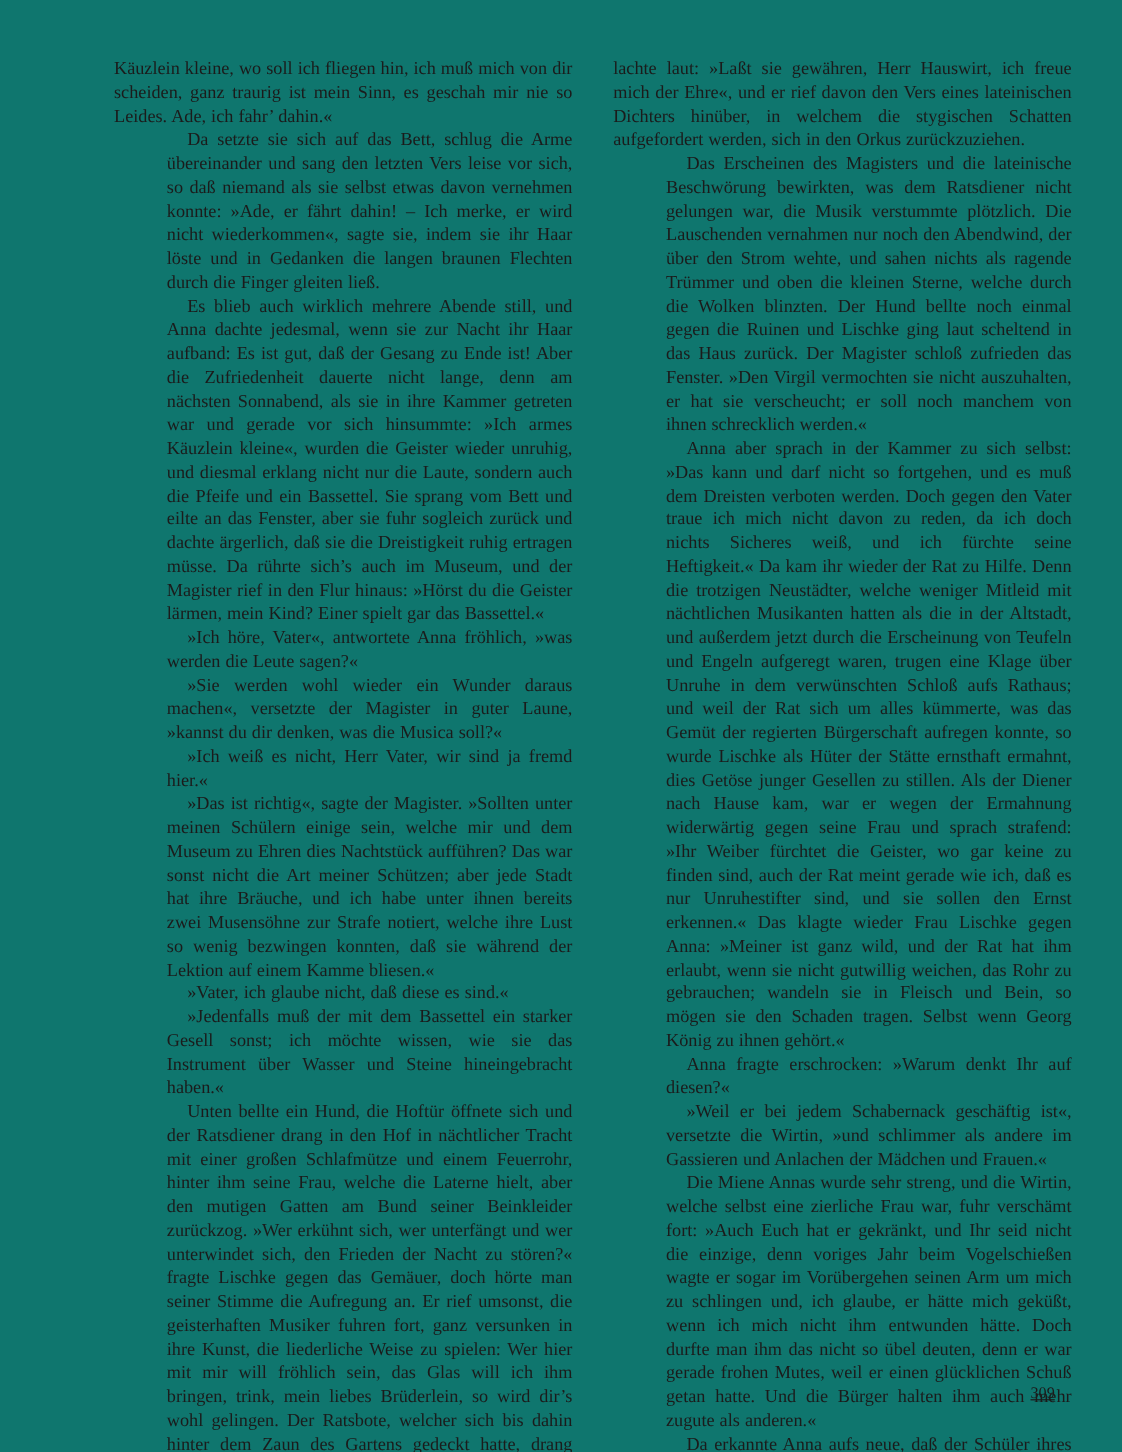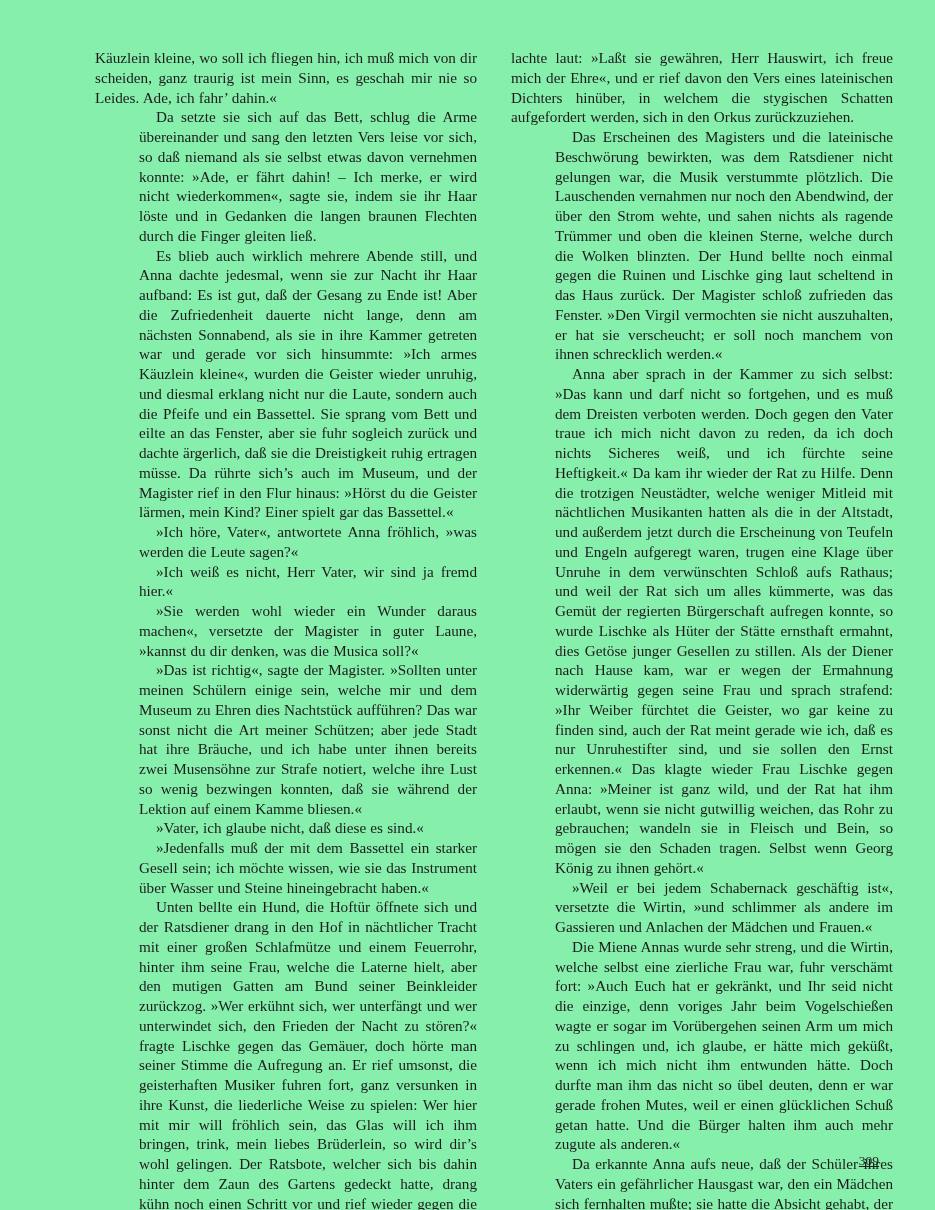--- a/index.html
+++ b/index.html
@@ -4,21 +4,21 @@
 <style>
   html, body {
     margin: 0;
     padding: 0;
     background: #ffffff;
   }
   .page {
     position: relative;
     width: 935px;
     height: 1210px;
-    background: #86efac;
+    background: #0f766e;
     font-family: "Liberation Serif", "DejaVu Serif", serif;
     color: #1b1b1b;
     overflow: hidden;
   }
   .columns {
     position: absolute;
     top: 48px;
     left: 95px;
     display: flex;
     gap: 34px;
@@ -52,30 +52,31 @@
 </head>
 <body>
 
 <div class="page">
   <div class="columns">
     <div class="column">
         <p class="para" lang="de">Käuzlein kleine, wo soll ich fliegen hin, ich muß mich von dir scheiden, ganz traurig ist mein Sinn, es geschah mir nie so Leides. Ade, ich fahr’ dahin.«</p>
         <p class="para indent" lang="de">Da setzte sie sich auf das Bett, schlug die Arme übereinander und sang den letzten Vers leise vor sich, so daß niemand als sie selbst etwas davon vernehmen konnte: »Ade, er fährt dahin! – Ich merke, er wird nicht wiederkommen«, sagte sie, indem sie ihr Haar löste und in Gedanken die langen braunen Flechten durch die Finger gleiten ließ.</p>
         <p class="para indent" lang="de">Es blieb auch wirklich mehrere Abende still, und Anna dachte jedesmal, wenn sie zur Nacht ihr Haar aufband: Es ist gut, daß der Gesang zu Ende ist! Aber die Zufriedenheit dauerte nicht lange, denn am nächsten Sonnabend, als sie in ihre Kammer getreten war und gerade vor sich hinsummte: »Ich armes Käuzlein kleine«, wurden die Geister wieder unruhig, und diesmal erklang nicht nur die Laute, sondern auch die Pfeife und ein Bassettel. Sie sprang vom Bett und eilte an das Fenster, aber sie fuhr sogleich zurück und dachte ärgerlich, daß sie die Dreistigkeit ruhig ertragen müsse. Da rührte sich’s auch im Museum, und der Magister rief in den Flur hinaus: »Hörst du die Geister lärmen, mein Kind? Einer spielt gar das Bassettel.«</p>
         <p class="para indent" lang="de">»Ich höre, Vater«, antwortete Anna fröhlich, »was werden die Leute sagen?«</p>
+        <p class="para indent" lang="de">»Sie werden wohl wieder ein Wunder daraus machen«, versetzte der Magister in guter Laune, »kannst du dir denken, was die Musica soll?«</p>
         <p class="para indent" lang="de">»Ich weiß es nicht, Herr Vater, wir sind ja fremd hier.«</p>
-        <p class="para indent" lang="de">»Sie werden wohl wieder ein Wunder daraus machen«, versetzte der Magister in guter Laune, »kannst du dir denken, was die Musica soll?«</p>
         <p class="para indent" lang="de">»Das ist richtig«, sagte der Magister. »Sollten unter meinen Schülern einige sein, welche mir und dem Museum zu Ehren dies Nachtstück aufführen? Das war sonst nicht die Art meiner Schützen; aber jede Stadt hat ihre Bräuche, und ich habe unter ihnen bereits zwei Musensöhne zur Strafe notiert, welche ihre Lust so wenig bezwingen konnten, daß sie während der Lektion auf einem Kamme bliesen.«</p>
         <p class="para indent" lang="de">»Vater, ich glaube nicht, daß diese es sind.«</p>
-        <p class="para indent" lang="de">»Jedenfalls muß der mit dem Bassettel ein starker Gesell sein; ich möchte wissen, wie sie das Instrument über Wasser und Steine hineingebracht haben.«</p>
+        <p class="para indent" lang="de">»Jedenfalls muß der mit dem Bassettel ein starker Gesell sonst; ich möchte wissen, wie sie das Instrument über Wasser und Steine hineingebracht haben.«</p>
         <p class="para indent" lang="de">Unten bellte ein Hund, die Hoftür öffnete sich und der Ratsdiener drang in den Hof in nächtlicher Tracht mit einer großen Schlafmütze und einem Feuerrohr, hinter ihm seine Frau, welche die Laterne hielt, aber den mutigen Gatten am Bund seiner Beinkleider zurückzog. »Wer erkühnt sich, wer unterfängt und wer unterwindet sich, den Frieden der Nacht zu stören?« fragte Lischke gegen das Gemäuer, doch hörte man seiner Stimme die Aufregung an. Er rief umsonst, die geisterhaften Musiker fuhren fort, ganz versunken in ihre Kunst, die liederliche Weise zu spielen: Wer hier mit mir will fröhlich sein, das Glas will ich ihm bringen, trink, mein liebes Brüderlein, so wird dir’s wohl gelingen. Der Ratsbote, welcher sich bis dahin hinter dem Zaun des Gartens gedeckt hatte, drang kühn noch einen Schritt vor und rief wieder gegen die wüste Stätte: »Seid still oder ich feuere«, und er hob sein Rohr. Da schwieg die Musik einen Augenblick und eine hohle Stimme tönte gewaltig zurück: »Der Rat hat alles Schießen in der Stadt verboten«, und sogleich ging der Lärm weiter. Lischke setzte verdutzt das Rohr ab und sagte, sich zu seiner Frau umwendend: »Sie wissen Bescheid und sie haben recht.«</p>
       </div>
     <div class="column">
         <p class="para" lang="de">lachte laut: »Laßt sie gewähren, Herr Hauswirt, ich freue mich der Ehre«, und er rief davon den Vers eines lateinischen Dichters hinüber, in welchem die stygischen Schatten aufgefordert werden, sich in den Orkus zurückzuziehen.</p>
         <p class="para indent" lang="de">Das Erscheinen des Magisters und die lateinische Beschwörung bewirkten, was dem Ratsdiener nicht gelungen war, die Musik verstummte plötzlich. Die Lauschenden vernahmen nur noch den Abendwind, der über den Strom wehte, und sahen nichts als ragende Trümmer und oben die kleinen Sterne, welche durch die Wolken blinzten. Der Hund bellte noch einmal gegen die Ruinen und Lischke ging laut scheltend in das Haus zurück. Der Magister schloß zufrieden das Fenster. »Den Virgil vermochten sie nicht auszuhalten, er hat sie verscheucht; er soll noch manchem von ihnen schrecklich werden.«</p>
         <p class="para indent" lang="de">Anna aber sprach in der Kammer zu sich selbst: »Das kann und darf nicht so fortgehen, und es muß dem Dreisten verboten werden. Doch gegen den Vater traue ich mich nicht davon zu reden, da ich doch nichts Sicheres weiß, und ich fürchte seine Heftigkeit.« Da kam ihr wieder der Rat zu Hilfe. Denn die trotzigen Neustädter, welche weniger Mitleid mit nächtlichen Musikanten hatten als die in der Altstadt, und außerdem jetzt durch die Erscheinung von Teufeln und Engeln aufgeregt waren, trugen eine Klage über Unruhe in dem verwünschten Schloß aufs Rathaus; und weil der Rat sich um alles kümmerte, was das Gemüt der regierten Bürgerschaft aufregen konnte, so wurde Lischke als Hüter der Stätte ernsthaft ermahnt, dies Getöse junger Gesellen zu stillen. Als der Diener nach Hause kam, war er wegen der Ermahnung widerwärtig gegen seine Frau und sprach strafend: »Ihr Weiber fürchtet die Geister, wo gar keine zu finden sind, auch der Rat meint gerade wie ich, daß es nur Unruhestifter sind, und sie sollen den Ernst erkennen.« Das klagte wieder Frau Lischke gegen Anna: »Meiner ist ganz wild, und der Rat hat ihm erlaubt, wenn sie nicht gutwillig weichen, das Rohr zu gebrauchen; wandeln sie in Fleisch und Bein, so mögen sie den Schaden tragen. Selbst wenn Georg König zu ihnen gehört.«</p>
+        <p class="para indent" lang="de">Anna fragte erschrocken: »Warum denkt Ihr auf diesen?«</p>
         <p class="para indent" lang="de">»Weil er bei jedem Schabernack geschäftig ist«, versetzte die Wirtin, »und schlimmer als andere im Gassieren und Anlachen der Mädchen und Frauen.«</p>
         <p class="para indent" lang="de">Die Miene Annas wurde sehr streng, und die Wirtin, welche selbst eine zierliche Frau war, fuhr verschämt fort: »Auch Euch hat er gekränkt, und Ihr seid nicht die einzige, denn voriges Jahr beim Vogelschießen wagte er sogar im Vorübergehen seinen Arm um mich zu schlingen und, ich glaube, er hätte mich geküßt, wenn ich mich nicht ihm entwunden hätte. Doch durfte man ihm das nicht so übel deuten, denn er war gerade frohen Mutes, weil er einen glücklichen Schuß getan hatte. Und die Bürger halten ihm auch mehr zugute als anderen.«</p>
         <p class="para indent" lang="de">Da erkannte Anna aufs neue, daß der Schüler ihres Vaters ein gefährlicher Hausgast war, den ein Mädchen sich fernhalten mußte; sie hatte die Absicht gehabt, der Wirtin eine vertrauliche Warnung für Georg anzuempfehlen, aber die Art, in welcher Frau Lischke von der Dreistigkeit des Gesellen gesprochen hatte, mißfiel ihr heimlich, und sie bedachte seufzend, daß sie selbst die Musik ihm wehren müsse. »Noch dies eine Mal rede ich mit ihm und nicht wieder.«</p>
       </div>
   </div>
   <div class="page-number">309</div>
 </div>
 
 </body></html>

